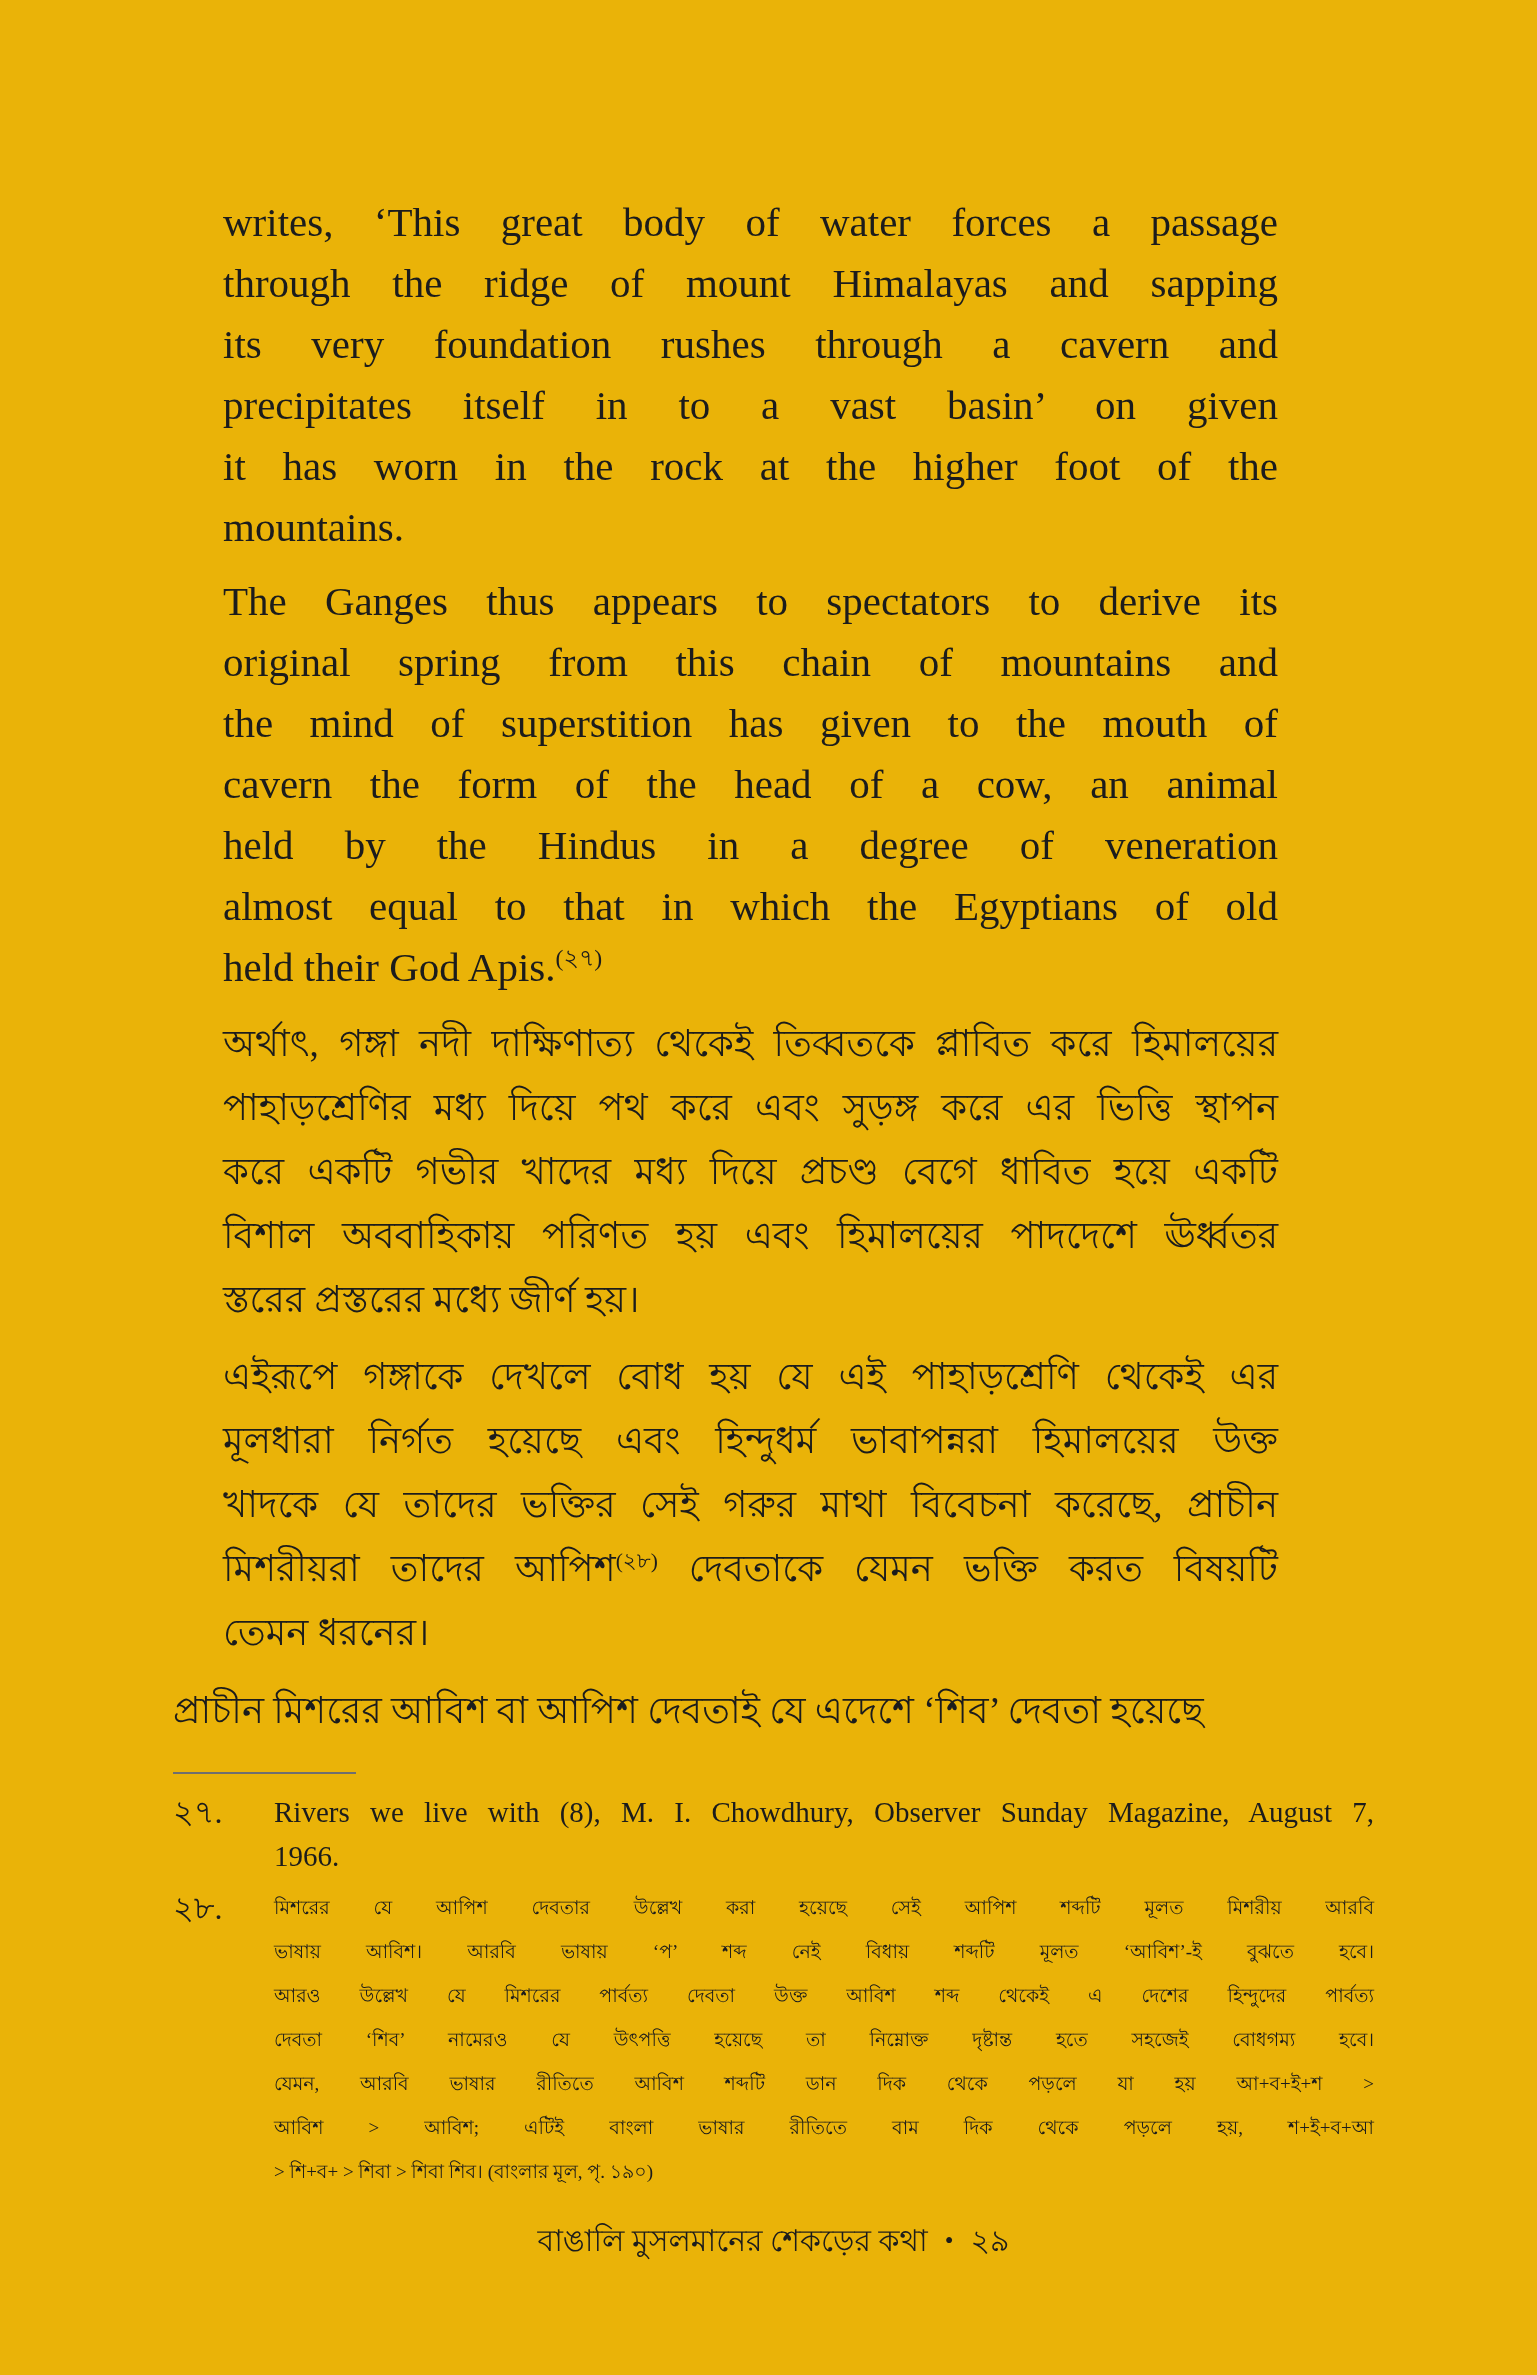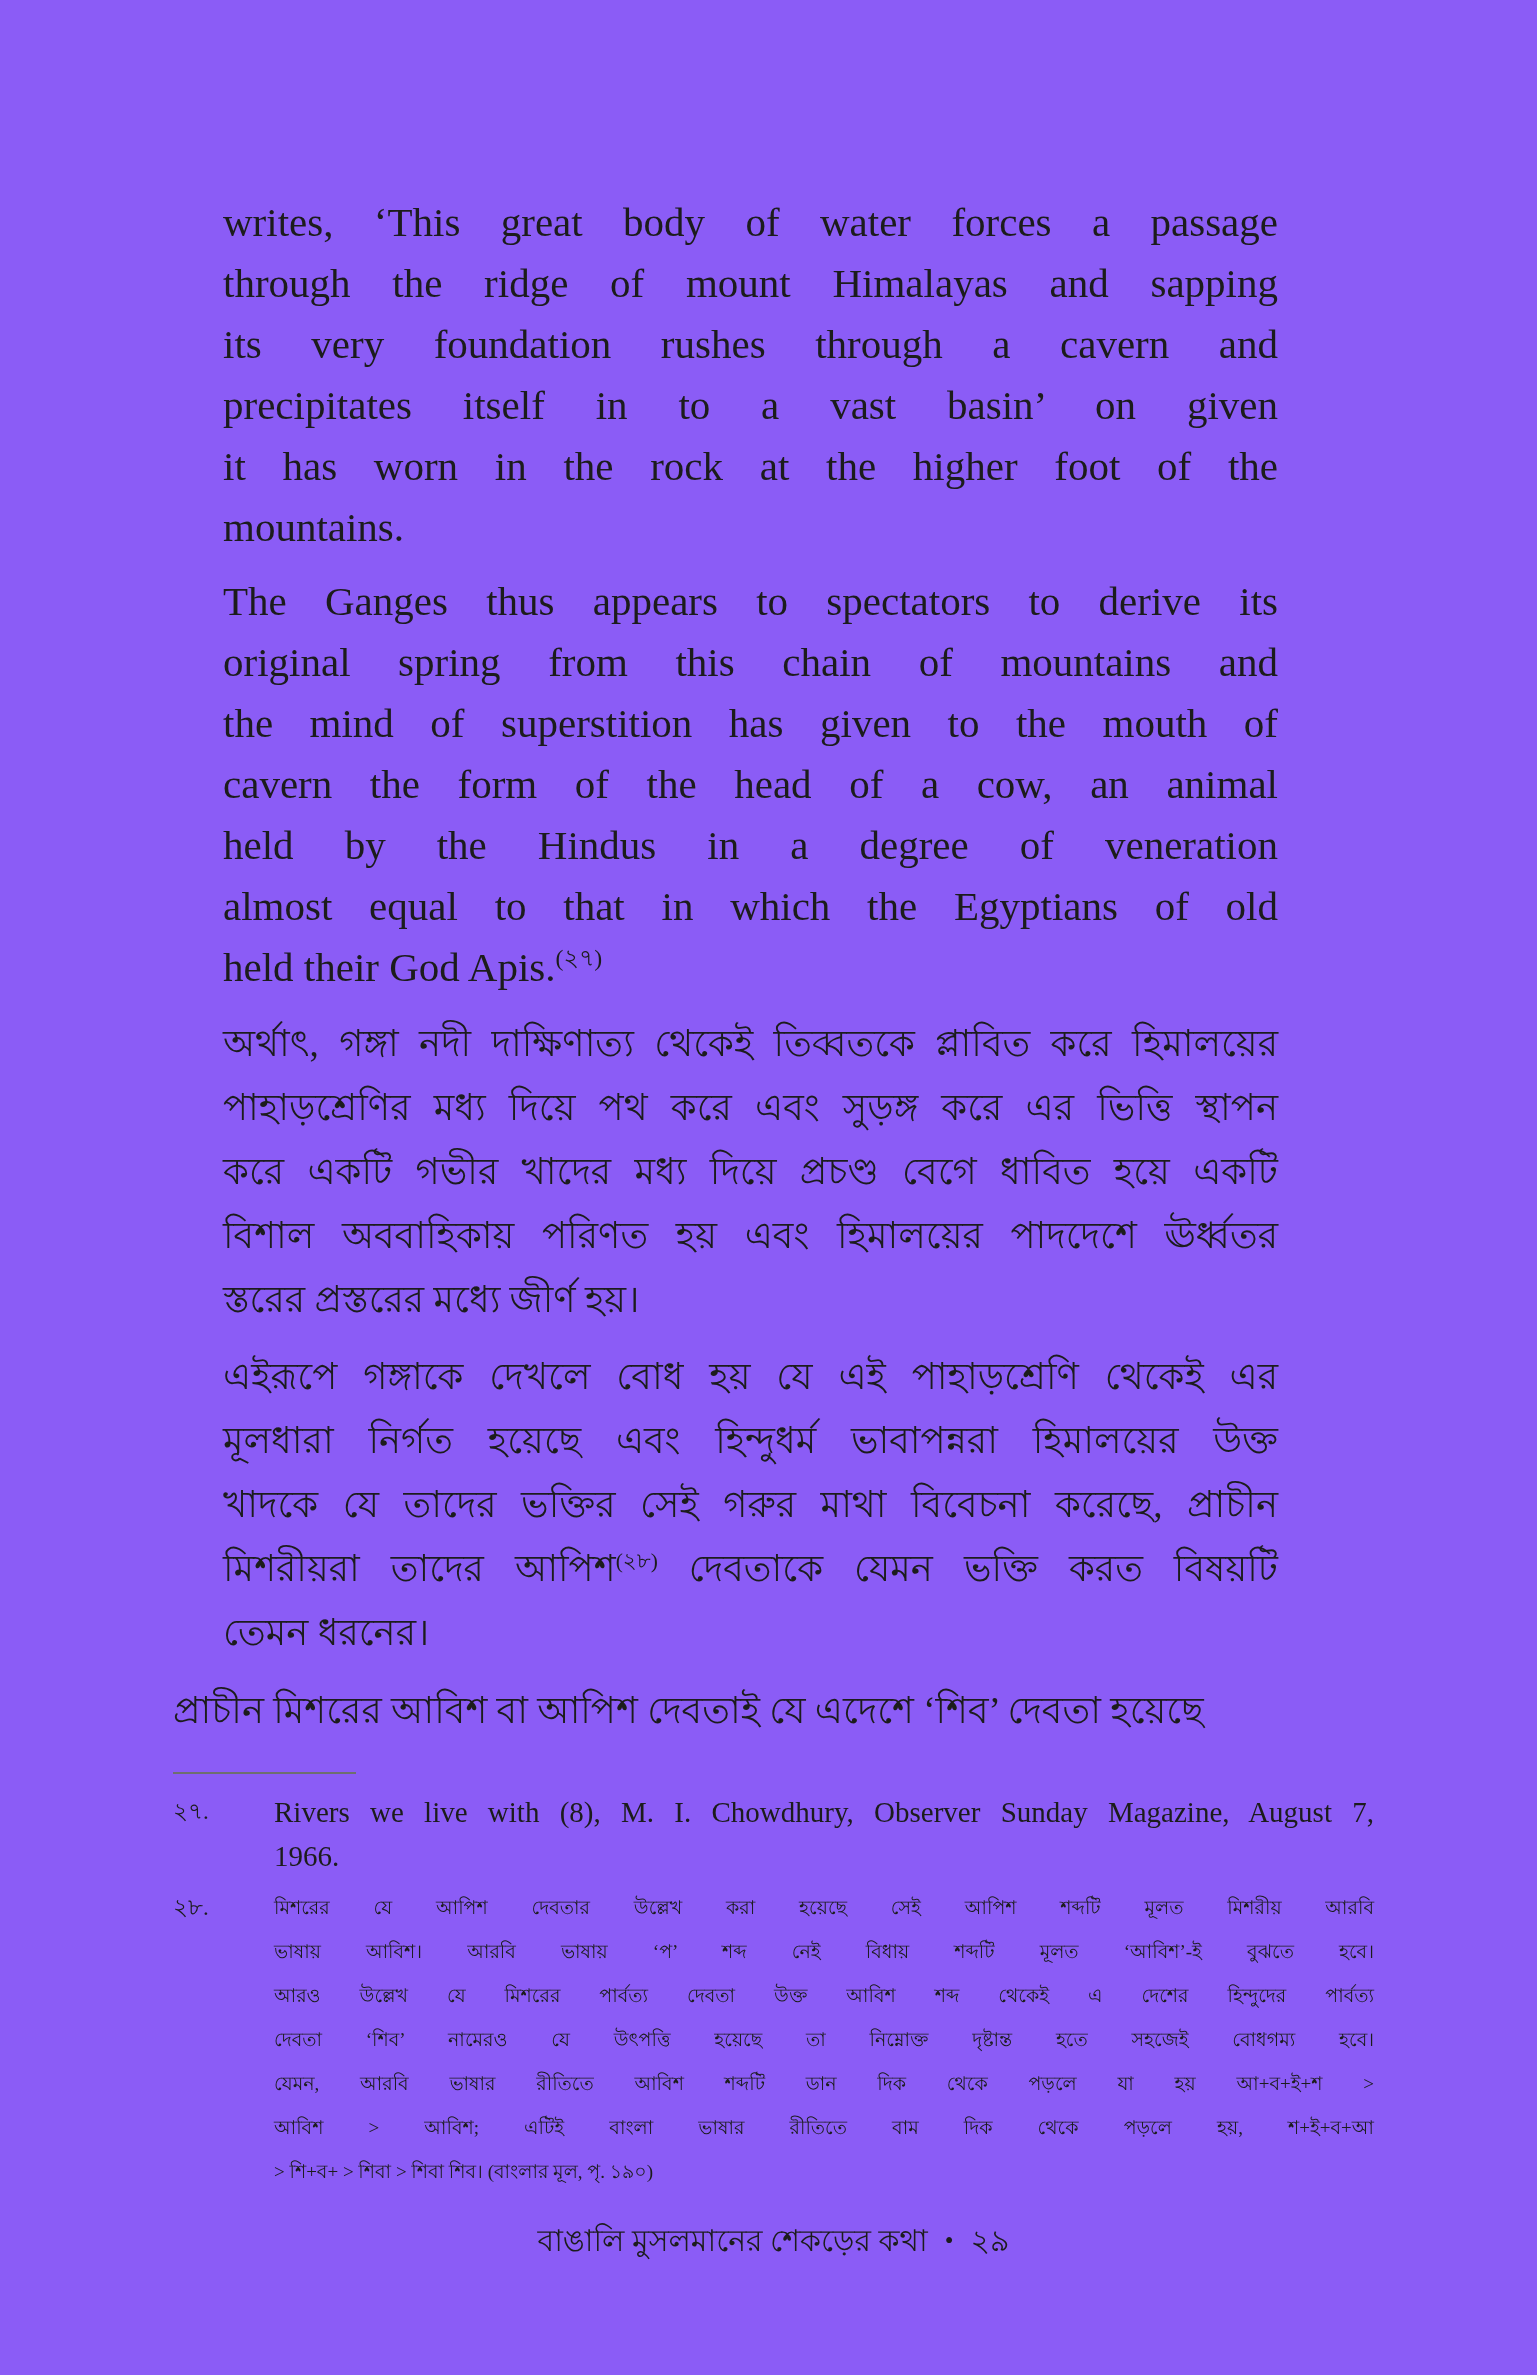--- a/index.html
+++ b/index.html
@@ -1,21 +1,21 @@
 <!DOCTYPE html>
 <html><head>
 <meta charset="utf-8">
 <style>
   html, body { margin: 0; padding: 0; background: #e8e8e8; }
   .page {
     position: relative;
     width: 1537px;
     height: 2376px;
     margin: 0 auto;
-    background: #8b5cf6;
+    background: #eab308;
     color: #1c1c1c;
     box-sizing: border-box;
     padding: 192px 163px 16px 173px; 
     font-family: "Liberation Serif", "DejaVu Serif", serif;
     overflow: hidden;
   }
   .body-text { width: 100%; }
   .para {
     margin: 0 96px 13.4px 50px; 
   }
@@ -38,21 +38,21 @@
     margin: 29px 0 15.4px 0;
     width: 183px;
     height: 2.9px;
     background: #6f6f6f;
     border: none;
   }
   .footnotes { width: 100%; }
   .fn-item { display: flex; align-items: flex-start; margin-bottom: 7.7px; }
   .fn-number {
     flex: 0 0 101px;
-    font-size: 23px;
+    font-size: 32px;
     line-height: 44px;
   }
   .fn-lines { flex: 1 1 auto; min-width: 0; }
   .fn-item.en .fn-lines .line { font-size: 29px; line-height: 44px; }
   .fn-item.bn .fn-lines .line { font-size: 19px; line-height: 44px; }
   .page-footer {
     margin-top: 25px;
     text-align: center;
     font-size: 30px;
     line-height: 43px;

